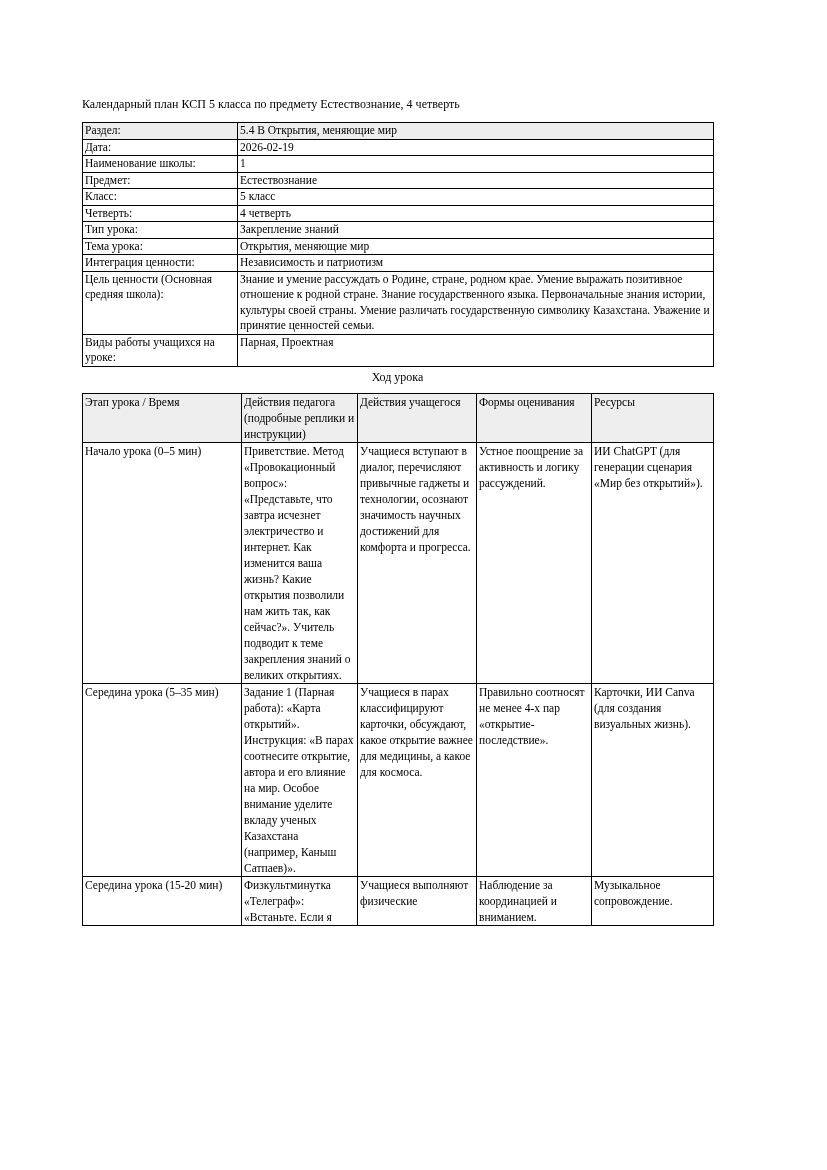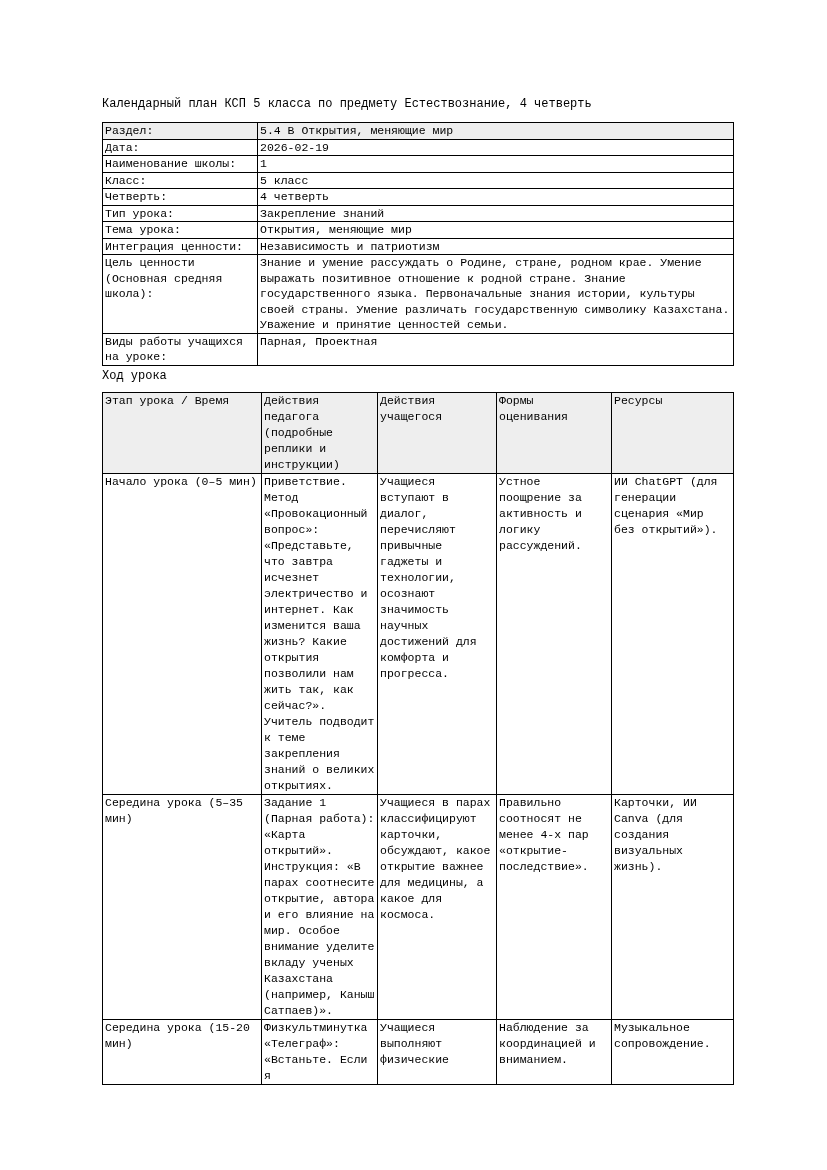--- a/index.html
+++ b/index.html
@@ -10,24 +10,23 @@
   body {
     width: 827px;
     height: 1170px;
     position: relative;
     overflow: hidden;
     font-family: "Liberation Serif", serif;
     color: #000000;
   }
   .doc {
     position: absolute;
-    left: 102px;
+    left: 82px;
     top: 97px;
     width: 631px;
-    font-family: Liberation Mono, monospace;
   }
   .doc-title {
     font-size: 12px;
     line-height: 14px;
     margin: 0 0 11px 0;
     font-weight: normal;
   }
   table {
     border-collapse: collapse;
     table-layout: fixed;
@@ -46,20 +45,21 @@
   .lesson-table td {
     line-height: 16px;
   }
   .shaded {
     background: #eeeeee;
   }
   .section-label {
     font-size: 12px;
     line-height: 15px;
     margin: 3px 0 8px 0;
+    text-align: center;
   }
 </style>
 </head>
 <body>
 
 <div class="doc">
 
   <p class="doc-title">Календарный план КСП 5 класса по предмету Естествознание, 4 четверть</p>
 
   <table class="info-table">
@@ -72,20 +72,24 @@
         <td>Раздел:</td>
         <td>5.4 В Открытия, меняющие мир</td>
       </tr>
       <tr>
         <td>Дата:</td>
         <td>2026-02-19</td>
       </tr>
       <tr>
         <td>Наименование школы:</td>
         <td>1</td>
+      </tr>
+      <tr>
+        <td>Предмет:</td>
+        <td>Естествознание</td>
       </tr>
       <tr>
         <td>Класс:</td>
         <td>5 класс</td>
       </tr>
       <tr>
         <td>Четверть:</td>
         <td>4 четверть</td>
       </tr>
       <tr>

